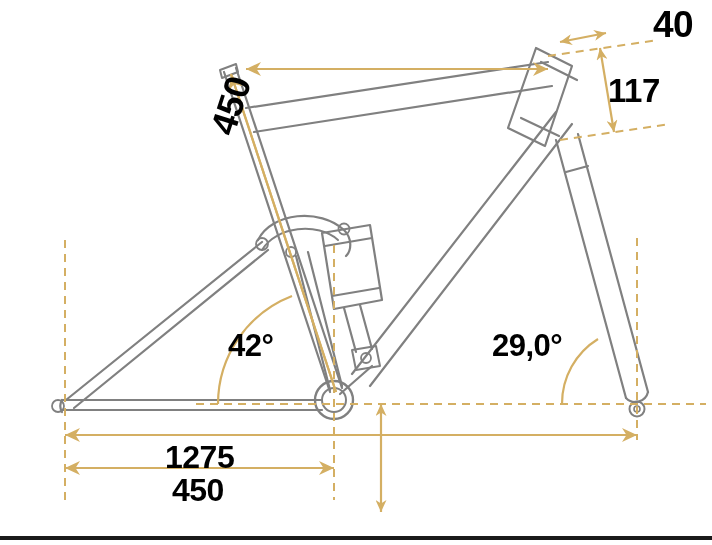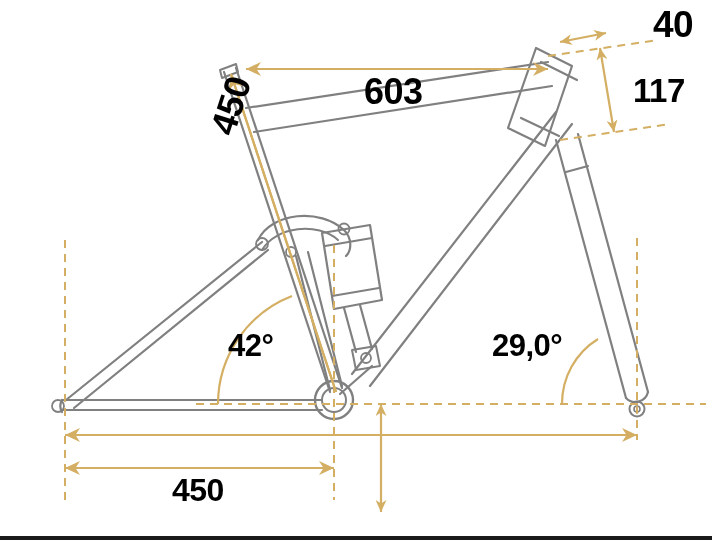--- a/index.html
+++ b/index.html
@@ -168,27 +168,27 @@
       <path d="M218,404 A116,116 0 0 1 292,296" stroke-width="2.2" fill="none"></path>
 
       <path d="M562,404 A76,76 0 0 1 598,339" stroke-width="2.2" fill="none"></path>
     </g>
 
     <line x1="0" y1="538" x2="712" y2="538" stroke="#1A1A1A" stroke-width="4"></line>
   </svg>
 
   <div class="dim-label" style="left:621px; top:6px; font-size:37px;margin-left:32px;">40</div>
 
-  <div class="dim-label" style="left:608px; top:74px; font-size:33px;padding-left:25px;">117</div>
+  <div class="dim-label" style="left:608px; top:74px; font-size:33px;">117</div>
 
-  <div class="dim-label" style="left:364px; top:74px; font-size:36px;">603</div>
 
   <div class="dim-label" style="left:205px; top:128px; font-size:36px; transform:rotate(-72deg); transform-origin:left top;">450</div>
 
   <div class="dim-label" style="left:228px; top:330px; font-size:31px;">42°</div>
 
   <div class="dim-label" style="left:492px; top:330px; font-size:31px;">29,0°</div>
 
+  <div class="dim-label" style="left:165px; top:441px; font-size:32px;">1275</div>
 
   <div class="dim-label" style="left:172px; top:474px; font-size:32px;">450</div>
 
 
 </div>
 
 </body></html>

